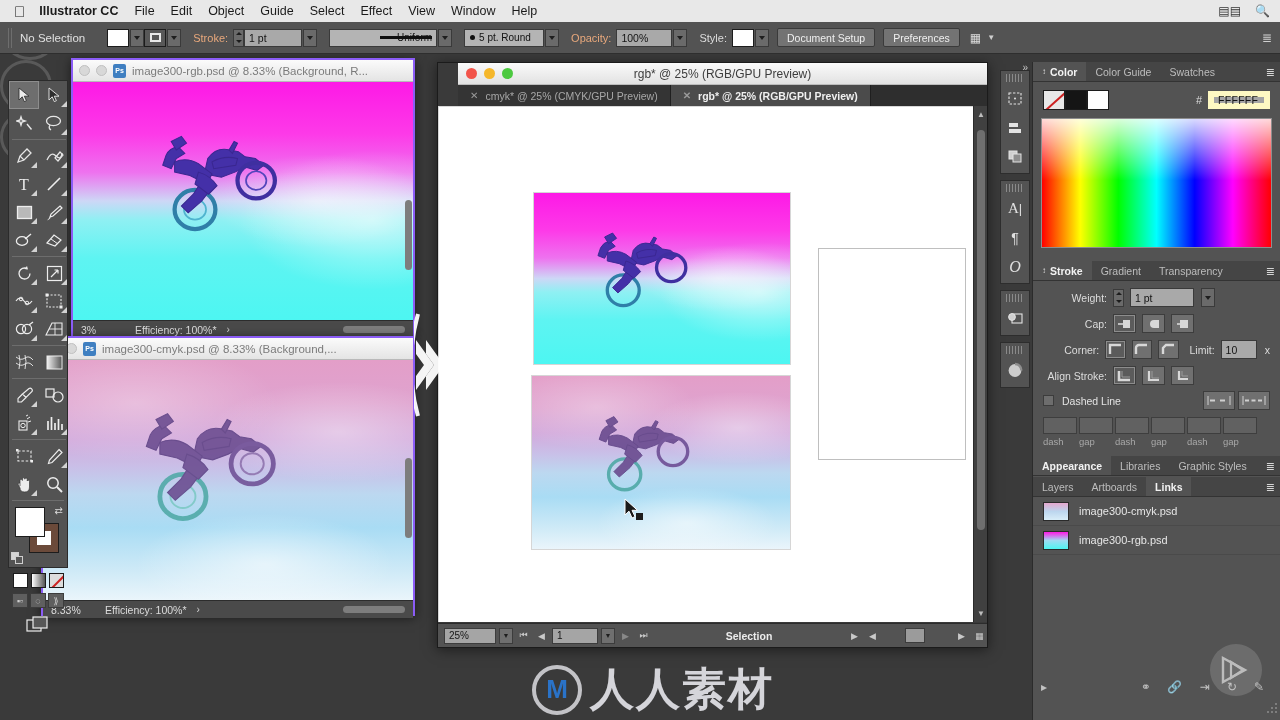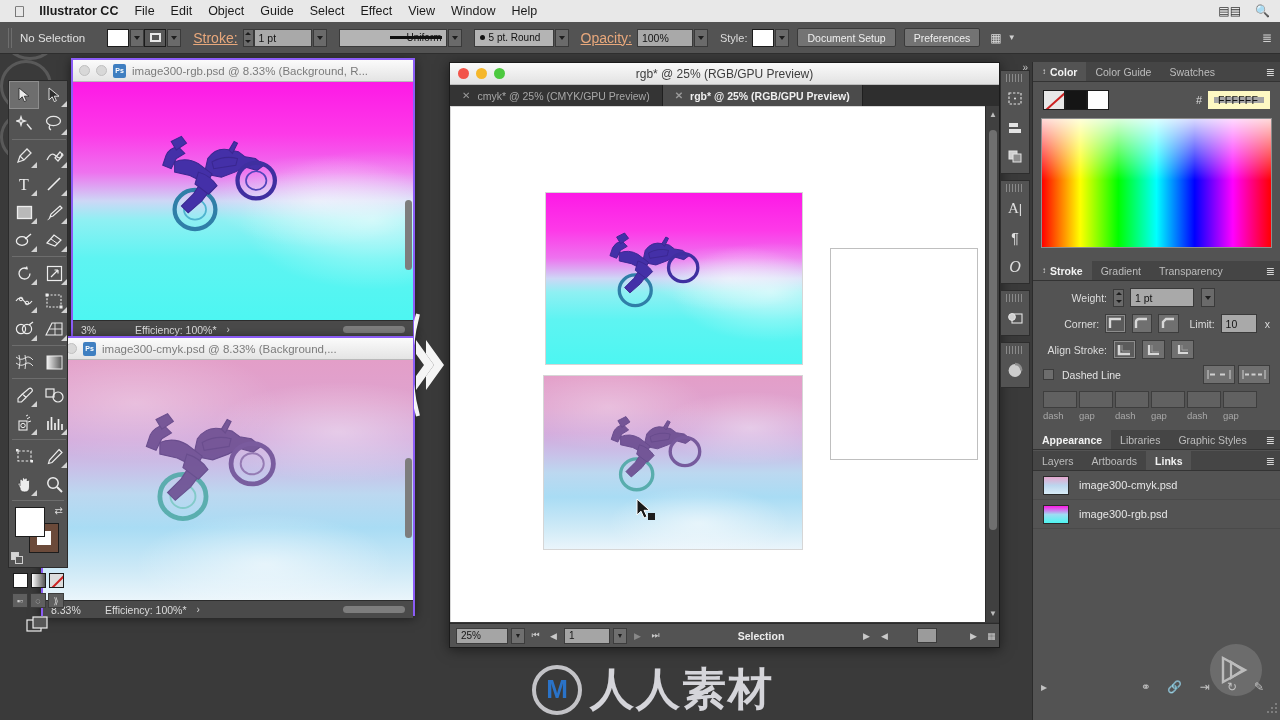--- a/index.html
+++ b/index.html
@@ -25,21 +25,21 @@
     background:repeating-linear-gradient(to right,#6e6e6e 0 1px,transparent 1px 3px); }
   .nosel { font-size:11.5px; color:#e0e0e0; margin-right:22px; }
   .swatchbox { width:22px; height:18px; border:1px solid #1c1c1c; background:#fff; }
   .strokebox { width:22px; height:18px; border:1px solid #1c1c1c; background:#585858;
     display:flex; align-items:center; justify-content:center; }
   .strokebox i { display:block; width:11px; height:9px; border:2px solid #e9e9e9; background:#585858; }
   .arrowbtn { width:14px; height:18px; background:#6a6a6a; border:1px solid #3a3a3a;
     display:flex; align-items:center; justify-content:center; margin-left:1px; }
   .arrowbtn::after { content:""; border-left:3.5px solid transparent; border-right:3.5px solid transparent;
     border-top:4px solid #1e1e1e; }
-  .lbl-orange { color:#e8a87c; text-decoration:underline; font-size:14px; margin:0 5px 0 12px; }
+  .lbl-orange { color:#e8a87c; font-size:11px; margin:0 5px 0 12px; }
   .lbl-plain { color:#dcdcdc; font-size:11px; margin:0 5px 0 12px; }
   .spinner { width:11px; height:18px; background:#6a6a6a; border:1px solid #3a3a3a;
     display:flex; flex-direction:column; align-items:center; justify-content:space-around; }
   .spinner::before { content:""; border-left:3px solid transparent; border-right:3px solid transparent;
     border-bottom:3.5px solid #1c1c1c; }
   .spinner::after { content:""; border-left:3px solid transparent; border-right:3px solid transparent;
     border-top:3.5px solid #1c1c1c; }
   .field { height:18px; background:#a9a9a9; border:1px solid #3a3a3a; color:#141414;
     font-size:10.5px; display:flex; align-items:center; padding:0 4px; }
   .btnpill { height:19px; background:#737373; border:1px solid #3a3a3a; border-radius:2px;
@@ -115,22 +115,22 @@
   .imgCMYK { position:relative; overflow:hidden;
     background:
       radial-gradient(ellipse 50% 30% at 80% 30%, rgba(255,255,255,.40), rgba(255,255,255,0) 70%),
       radial-gradient(ellipse 55% 35% at 25% 18%, rgba(255,255,255,.30), rgba(255,255,255,0) 70%),
       radial-gradient(ellipse 50% 30% at 60% 85%, rgba(255,255,255,.55), rgba(255,255,255,0) 70%),
       linear-gradient(to bottom,#e39ec8 0%, #dfa3cf 18%, #d3aadc 33%, #c9c0e8 45%, #bcd8f0 56%, #a9dcf4 70%, #cfeaf7 88%, #eaf5fb 100%); }
   .rider { position:absolute; }
   .rider svg { display:block; width:100%; height:100%; }
 
   
-  .aiwin { position:absolute; left:449px; top:62px; width:551px; height:586px;
-    background:#3a3a3a; border:1px solid #1b1b1b; box-shadow:0 2px 12px rgba(0,0,0,.5); }
+  .aiwin { position:absolute; left:437px; top:62px; width:551px; height:586px;
+    background:#3a3a3a; border:1px solid #1b1b1b; box-shadow:0 2px 12px rgba(0,0,0,.5);padding-left:20px; }
   .ai-title { height:22px; background:linear-gradient(#fafafa,#e2e2e2); border-bottom:1px solid #bcbcbc;
     display:flex; align-items:center; padding-left:8px; gap:7px; }
   .ai-title .t { position:absolute; left:0; right:0; text-align:center; font-size:12px; color:#3d3d3d; }
   .mdot { width:11px; height:11px; border-radius:50%; }
   .mdot.r { background:#f2544a; } .mdot.y { background:#f5b72b; } .mdot.g { background:#4cc93f; }
   .ai-tabs { height:21px; background:#2e2e2e; display:flex; align-items:stretch; }
   .ai-tab { display:flex; align-items:center; gap:7px; padding:0 12px; font-size:10.5px;
     color:#a7a7a7; border-right:1px solid #1f1f1f; background:#343434; }
   .ai-tab.active { background:#4b4b4b; color:#f0f0f0; font-weight:bold; }
   .ai-tab .x { font-size:10px; color:#9a9a9a; }
@@ -810,20 +810,40 @@
     </div>
 
     <div class="psec" style="padding:7px 10px 0;">
       <div class="strokerow">
         <span class="rowlbl" style="width:64px">Weight:</span>
         <span class="spinner"></span>
         <span class="field" style="width:64px; height:19px">1 pt</span>
         <span class="arrowbtn" style="height:19px"></span>
       </div>
 
+      <div class="strokerow">
+        <span class="rowlbl" style="width:64px">Cap:</span>
+        <span class="segbtn on">
+          <svg width="15" height="12" viewBox="0 0 15 12">
+              <rect x="6" y="2" width="7" height="8" fill="#d8d8d8"></rect>
+              <path d="M1 6 L6 6" stroke="#d8d8d8" stroke-width="1.6"></path>
+            </svg>
+        </span>
+        <span class="segbtn">
+          <svg width="15" height="12" viewBox="0 0 15 12">
+              <path d="M13 2 L8 2 a4 4 0 0 0 0 8 L13 10 Z" fill="#d8d8d8"></path>
+            </svg>
+        </span>
+        <span class="segbtn">
+          <svg width="15" height="12" viewBox="0 0 15 12">
+              <rect x="5" y="2" width="8" height="8" fill="#d8d8d8"></rect>
+              <path d="M2 6 L5 6" stroke="#d8d8d8" stroke-width="1.6"></path>
+            </svg>
+        </span>
+      </div>
 
       <div class="strokerow">
         <span class="rowlbl" style="width:64px">Corner:</span>
         <span class="segbtn on">
           <svg width="15" height="13" viewBox="0 0 15 13">
               <path d="M2 11 L2 2 L13 2" fill="none" stroke="#d8d8d8" stroke-width="2.4"></path>
             </svg>
         </span>
         <span class="segbtn">
           <svg width="15" height="13" viewBox="0 0 15 13">

